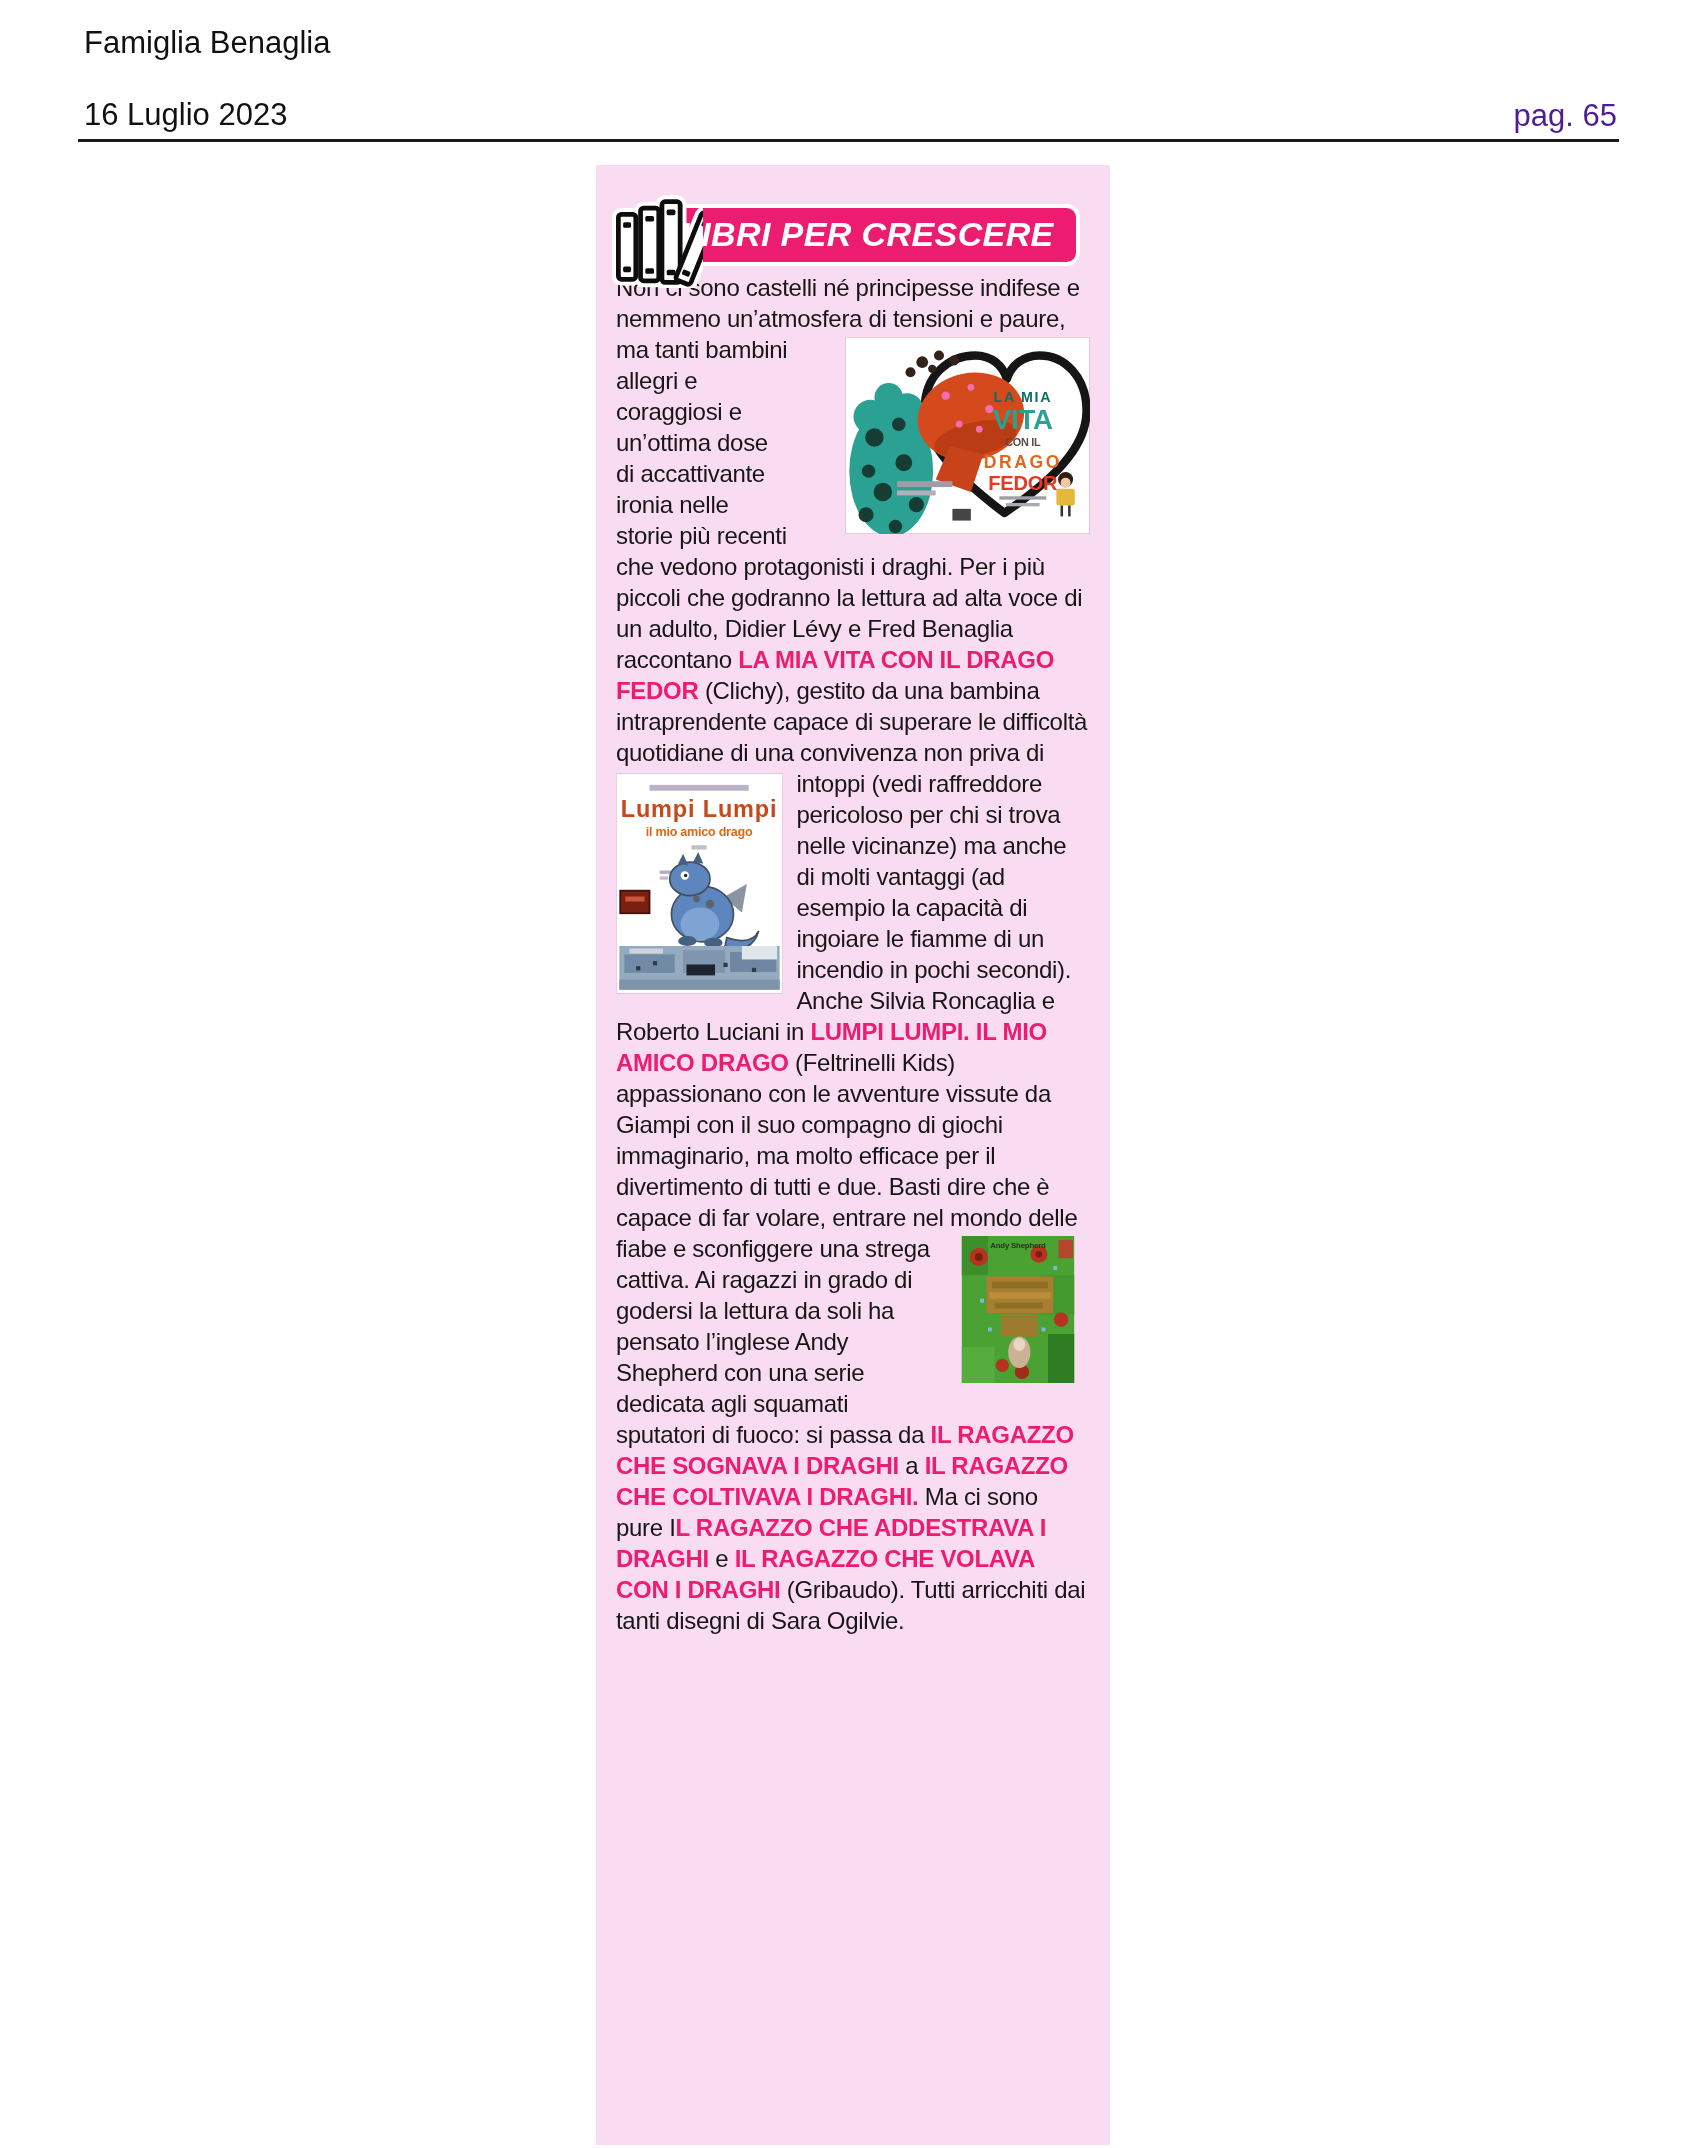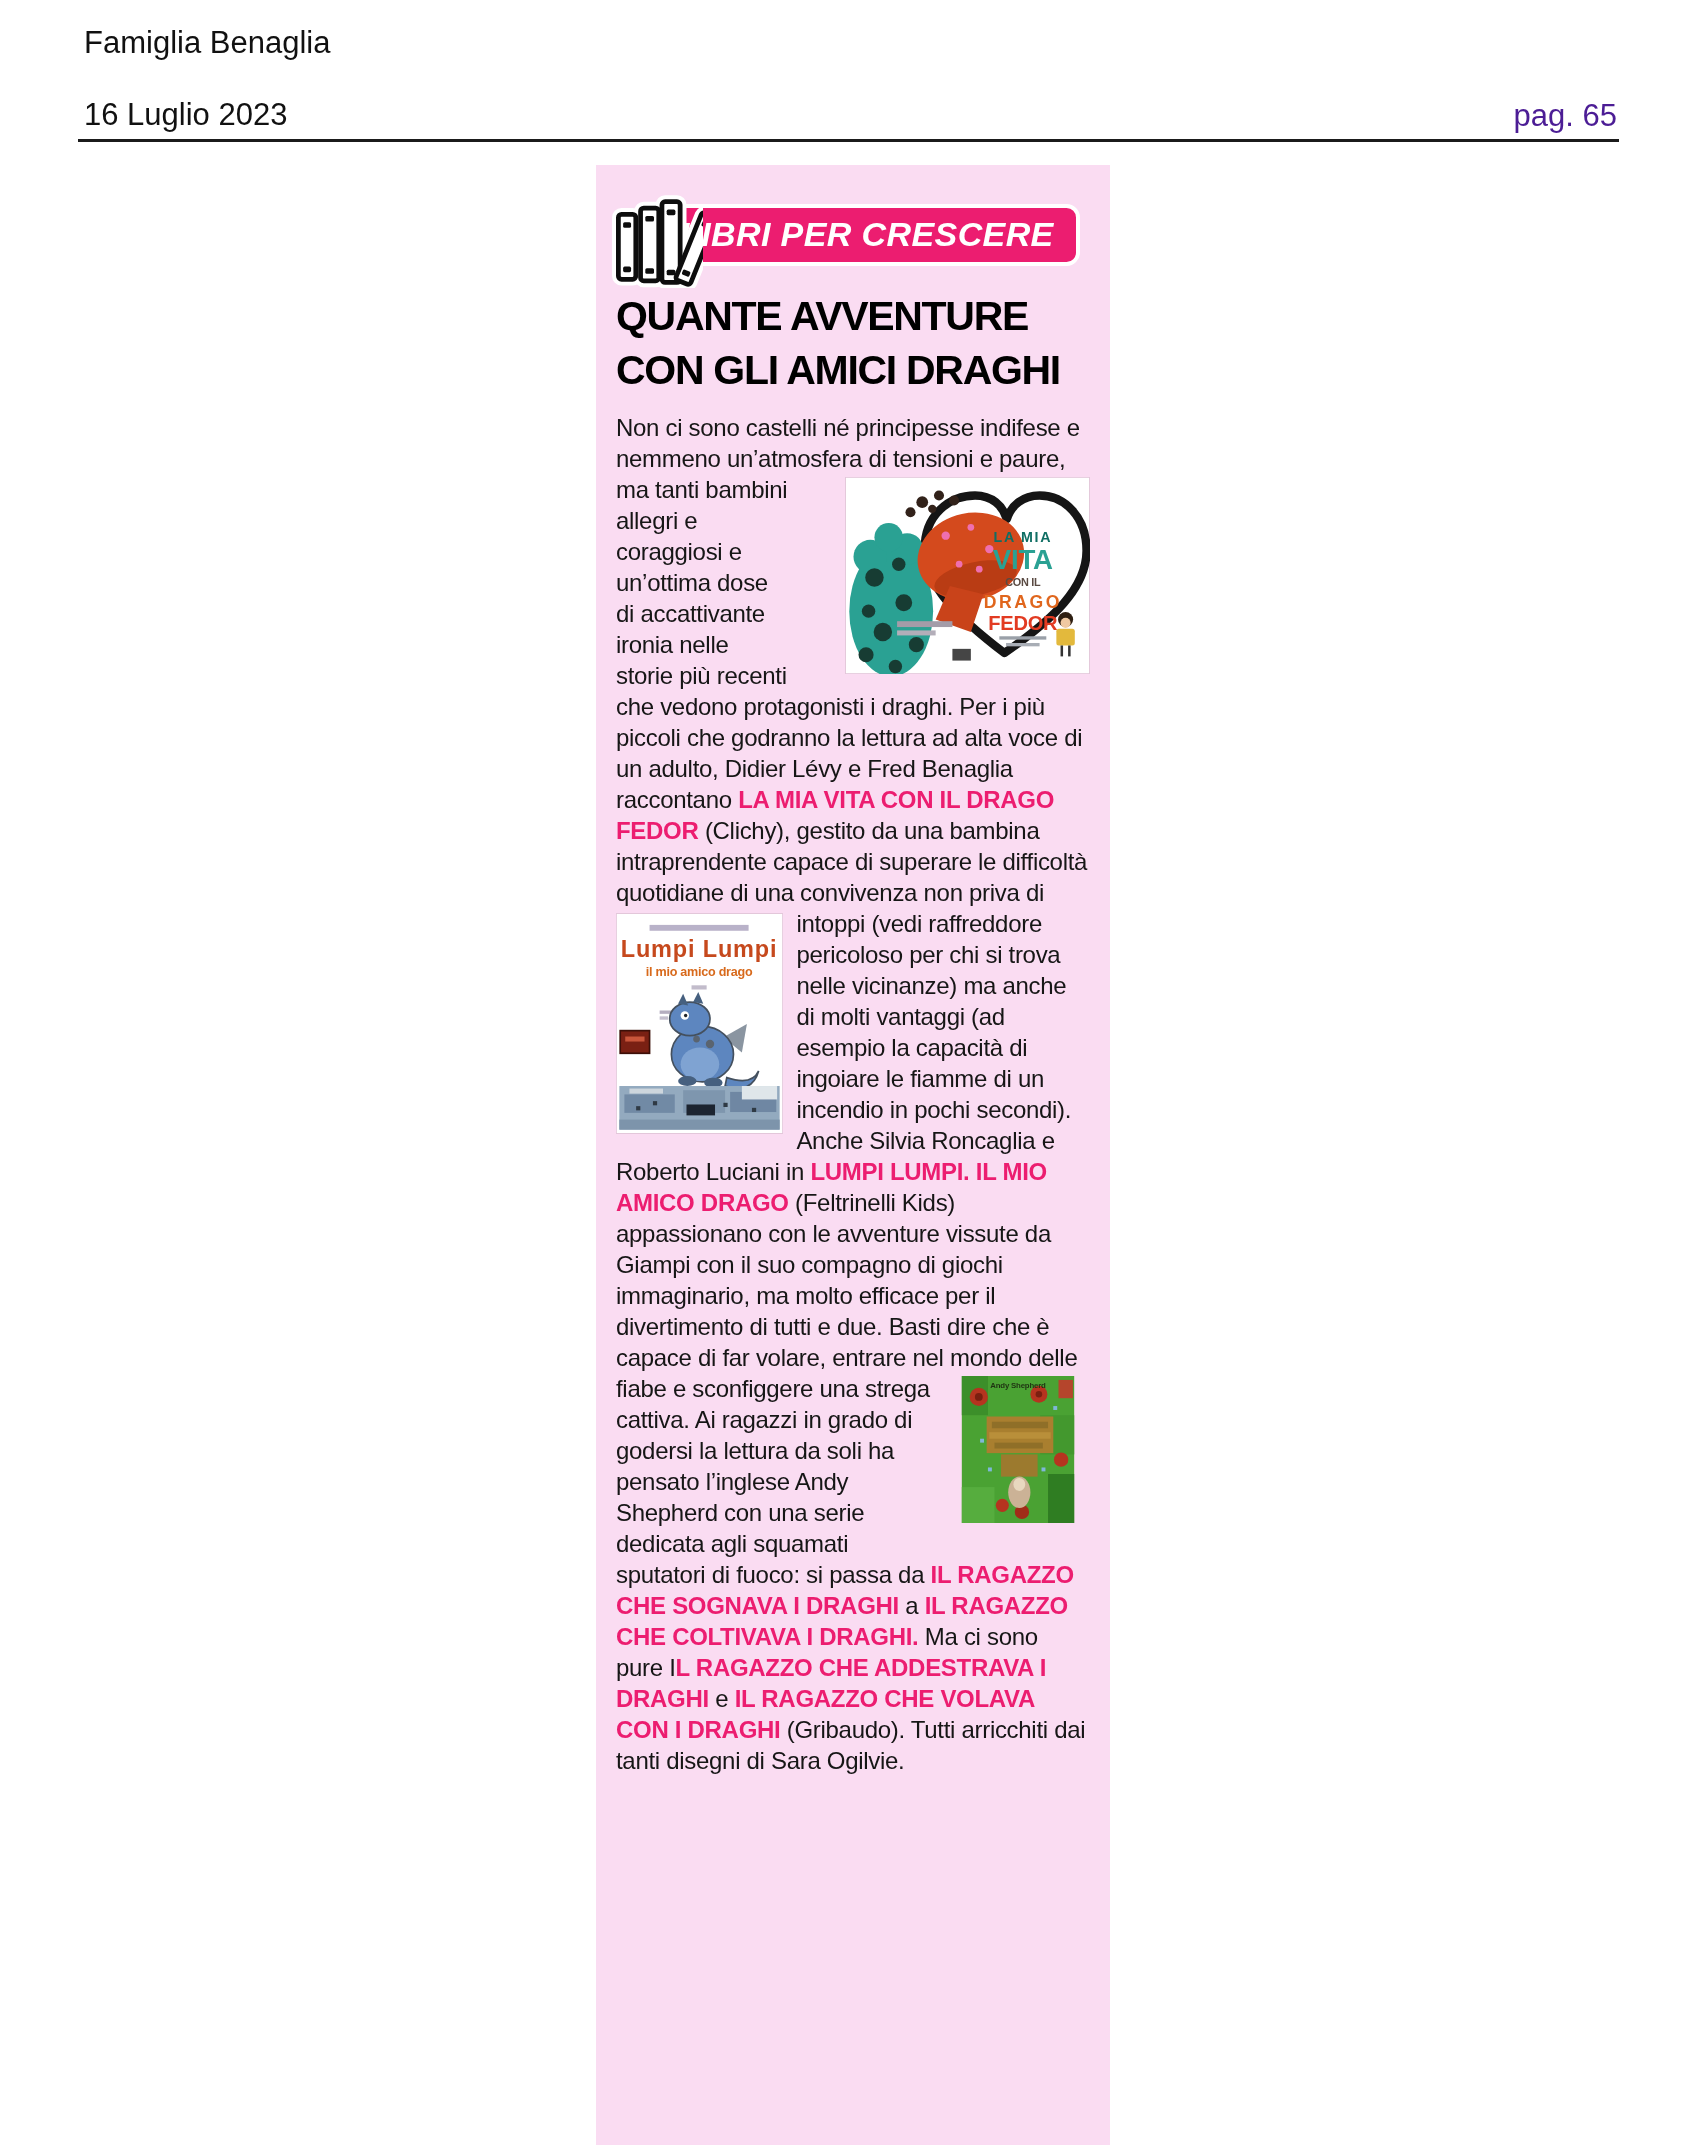--- a/index.html
+++ b/index.html
@@ -85,24 +85,20 @@
             <rect x="71" y="102" width="11" height="7" rx="2"></rect>
           <g transform="rotate(22 92 115)">
               <rect x="87" y="36" width="10" height="7" rx="2"></rect>
               <rect x="87" y="102" width="10" height="7" rx="2"></rect>
             </g>
         </g>
       </svg>
       <span class="badge-pill">LIBRI PER CRESCERE</span>
     </div>
 
-    <div class="headline">
-      <div>QUANTE AVVENTURE</div>
-      <div>CON GLI AMICI DRAGHI</div>
-    </div>
 
     <div class="body-text">
       <span>Non ci sono castelli né principesse indifese e nemmeno un’atmosfera di tensioni e paure, ma tanti bambini </span><span class="cover cover-fedor">
           <svg viewBox="0 0 292 235" style="font-size:29px">
           <rect x="0" y="0" width="292" height="235" fill="#ffffff" stroke="#e3c7da" stroke-width="2"></rect>
 
           <path d="M190,210 C135,168 95,130 95,85 C95,45 125,22 155,22 C175,22 188,34 193,50 C198,34 212,22 232,22 C262,22 288,48 288,88 C288,132 248,170 190,210 Z" fill="#ffffff" stroke="#151515" stroke-width="10" stroke-linejoin="round"></path>
 
           <g fill="#32221a">
             <circle cx="92" cy="30" r="7"></circle>

